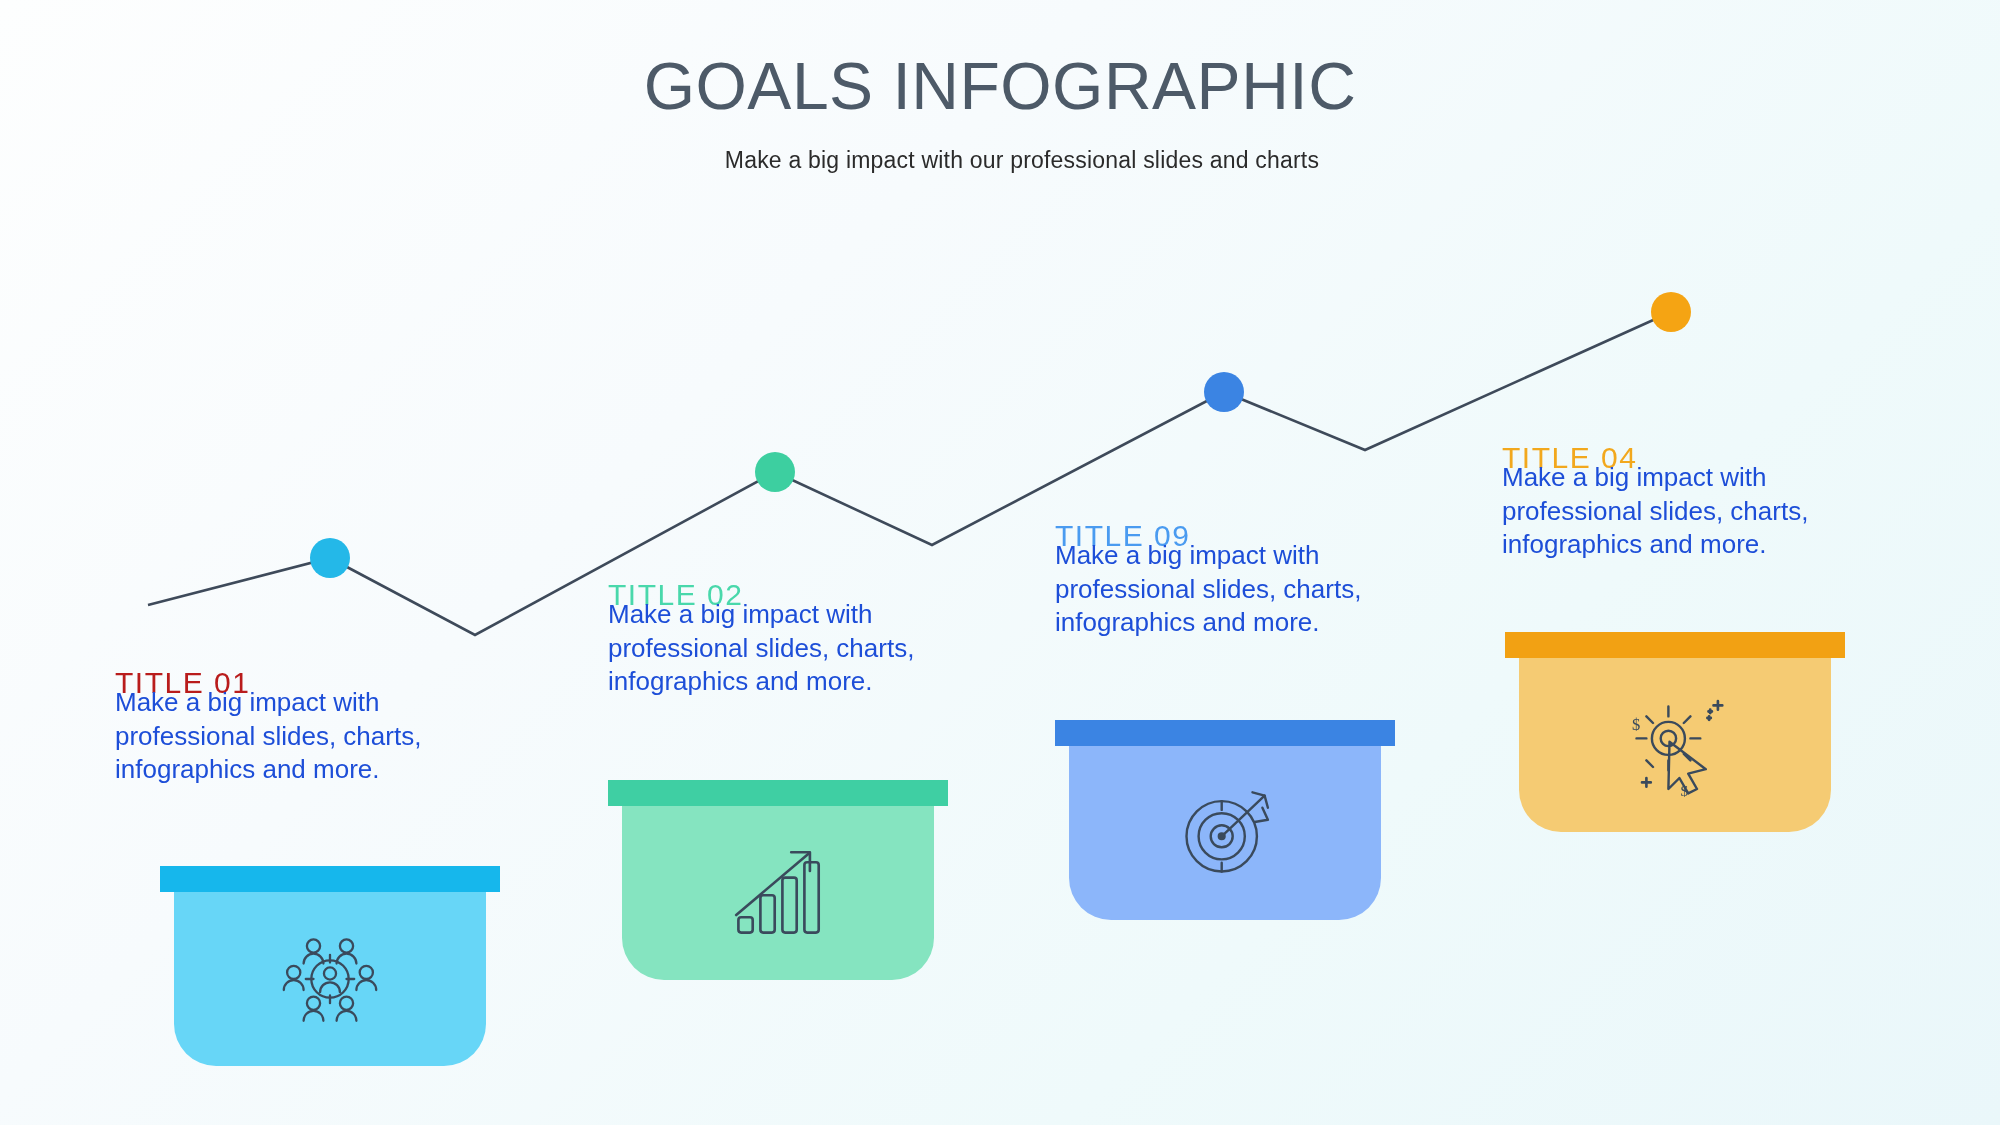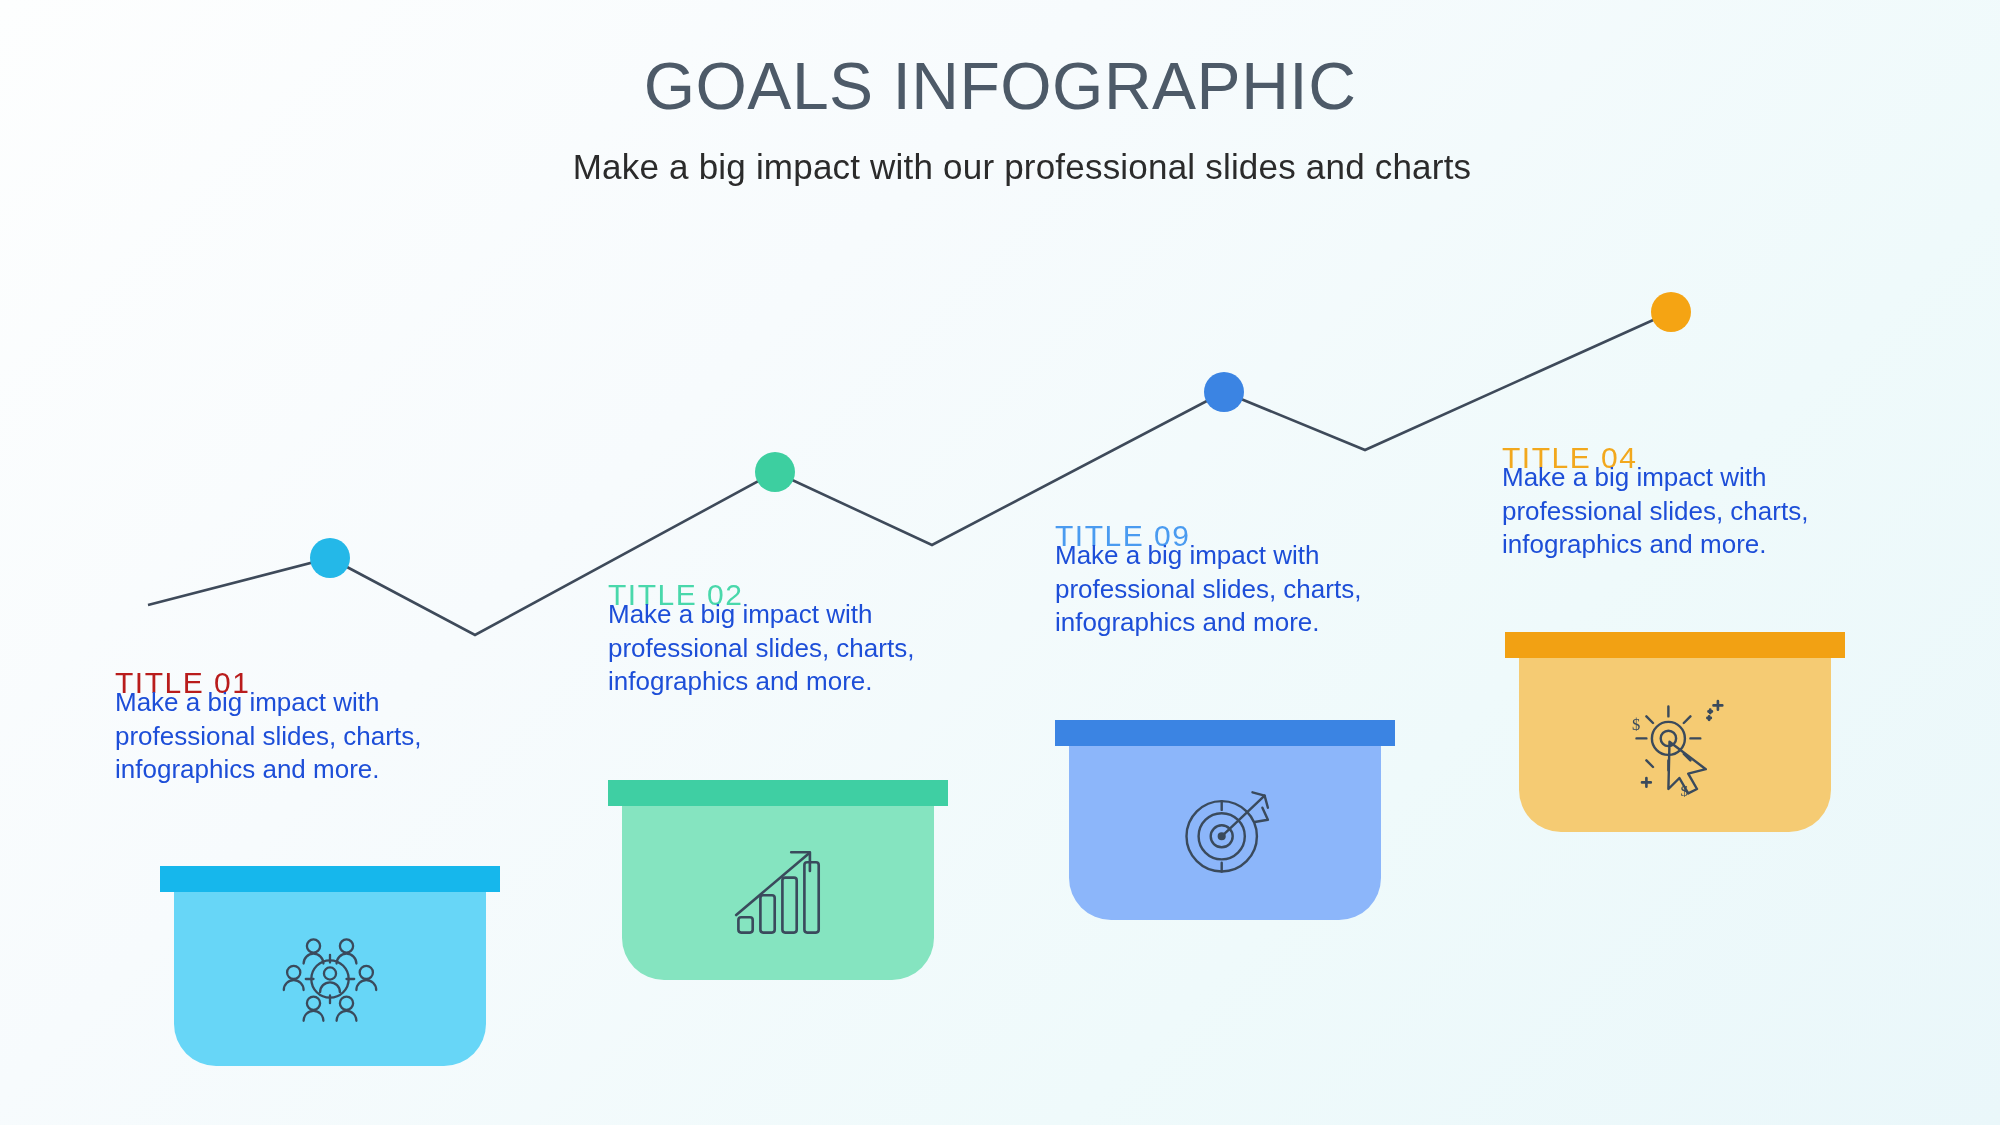--- a/index.html
+++ b/index.html
@@ -18,21 +18,21 @@
   .main-title {
     margin-top:52px;
     font-size:66px;
     font-weight:400;
     letter-spacing:0.5px;
     color:#4d5a68;
     line-height:1.05;
   }
   .main-subtitle {
     margin-top:26px;
-    font-size:35px;
+    font-size:23px;
     font-weight:400;
     color:#2b2b2b;
     letter-spacing:0.2px;
     padding-left:44px;
   }
 
   
   .zigzag { position:absolute; top:0; left:0; width:2000px; height:1125px; pointer-events:none; }
 
   

